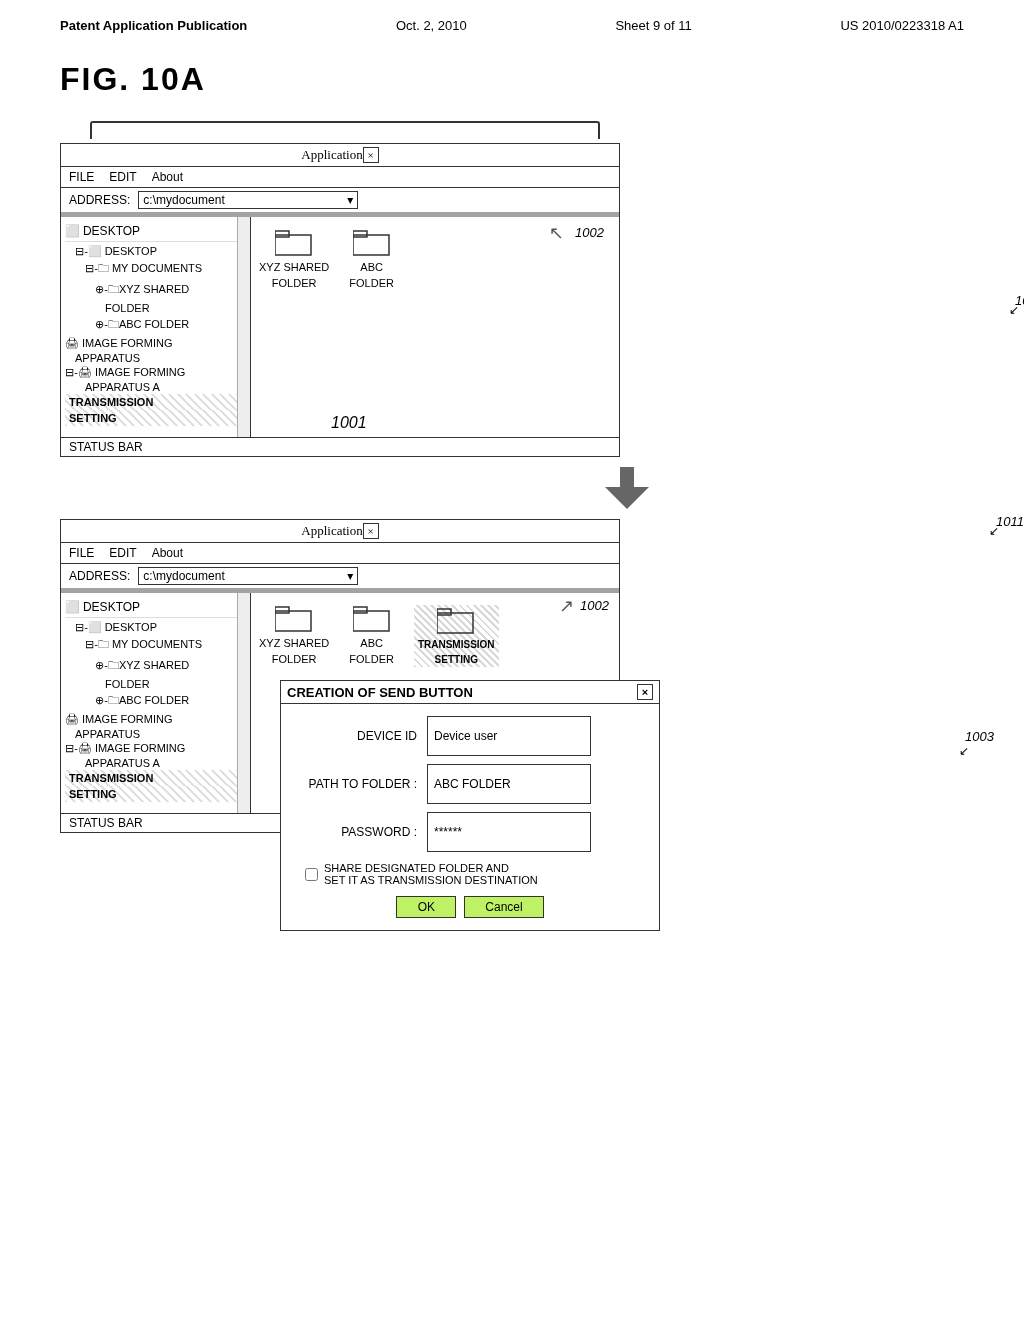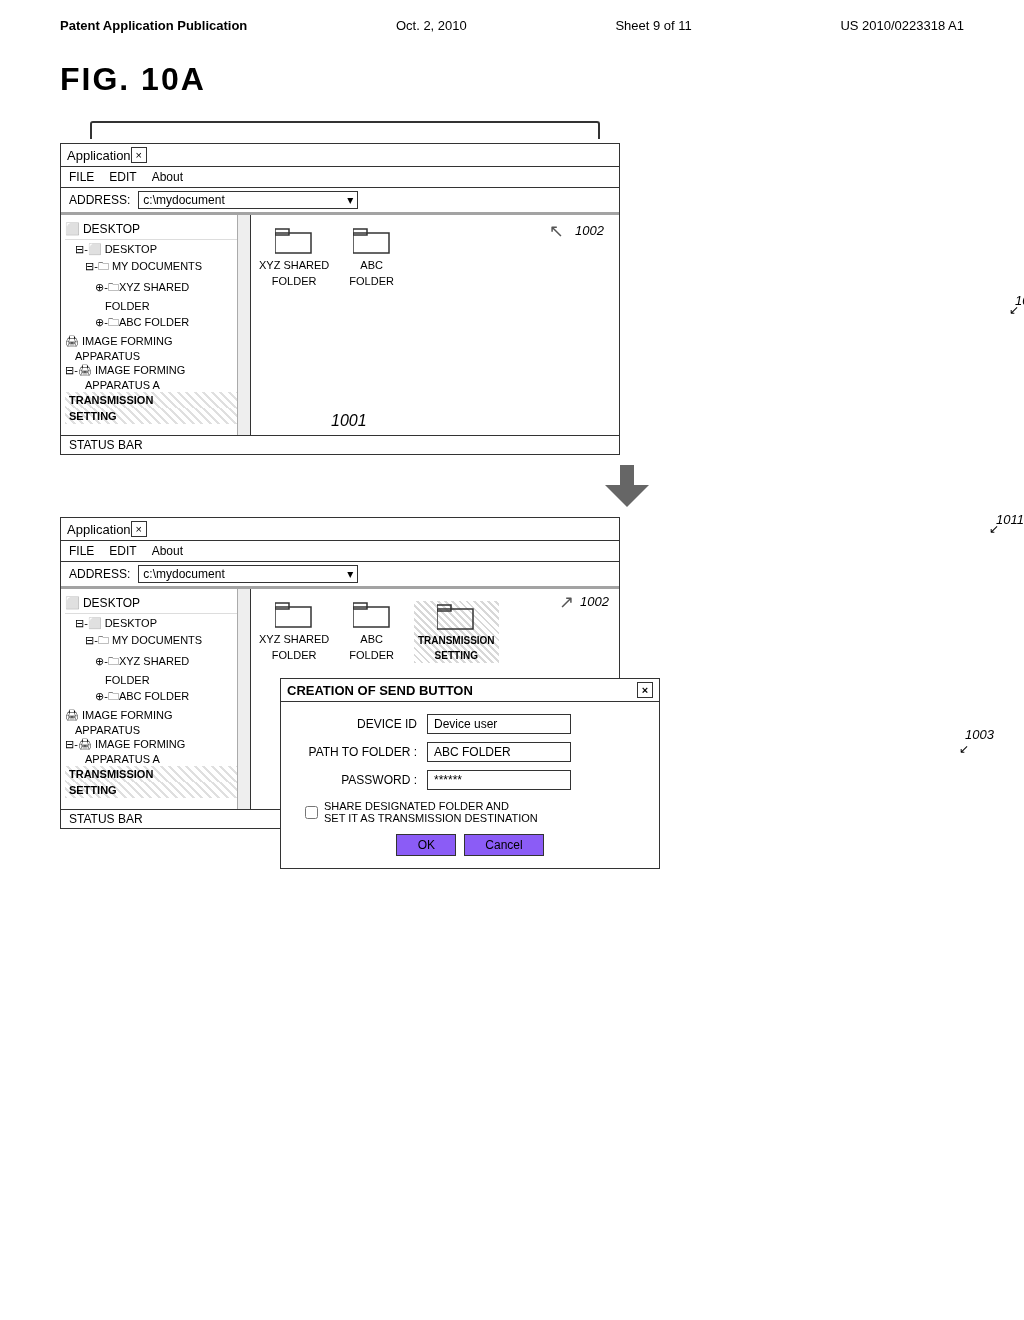--- a/index.html
+++ b/index.html
@@ -38,26 +38,27 @@
     
     .app-window {
       border: 1.5px solid #333;
       background: #fff;
       position: relative;
       width: 560px;
     }
 
     .window-titlebar {
       display: flex;
-      justify-content: flex-start;
+      justify-content: center;
       align-items: center;
       padding: 3px 6px;
       background: #fff;
       border-bottom: 1px solid #333;
       font-size: 13px;
+      font-family: Liberation Serif, serif;
     }
 
     .window-close-btn {
       width: 16px;
       height: 16px;
       border: 1.5px solid #333;
       display: flex;
       align-items: center;
       justify-content: center;
       font-size: 11px;
@@ -70,21 +71,21 @@
       padding: 3px 8px;
       border-bottom: 1px solid #333;
       font-size: 12px;
     }
 
     .window-addressbar {
       display: flex;
       align-items: center;
       gap: 8px;
       padding: 3px 8px;
-      border-bottom: 3px solid #a3a3a3;
+      border-bottom: 5px solid #a3a3a3;
       font-size: 12px;
     }
 
     .address-input {
       border: 1px solid #333;
       padding: 1px 4px;
       font-size: 12px;
       width: 220px;
       display: flex;
       align-items: center;
@@ -215,24 +216,24 @@
 
     .dialog-label {
       width: 130px;
       text-align: right;
       padding-right: 10px;
       font-size: 12px;
     }
 
     .dialog-input {
       border: 1px solid #333;
-      padding: 2px 6px;
+      padding: 12px 6px;
       font-size: 12px;
       min-width: 120px;
-      width: 144px;
+      width: 164px;
     }
 
     .dialog-checkbox-row {
       display: flex;
       align-items: center;
       gap: 6px;
       font-size: 11px;
       margin-top: 10px;
       margin-bottom: 10px;
       padding-left: 8px;
@@ -240,21 +241,21 @@
 
     .dialog-buttons {
       display: flex;
       justify-content: center;
       gap: 8px;
       margin-top: 6px;
     }
 
     .dialog-btn {
       border: 1.5px solid #333;
-      background: #8b5cf6;
+      background: #bef264;
       padding: 3px 20px;
       font-size: 12px;
       cursor: pointer;
       min-width: 60px;
     }
   </style>
 </head>
 <body>
 
 <div class="patent-header">

